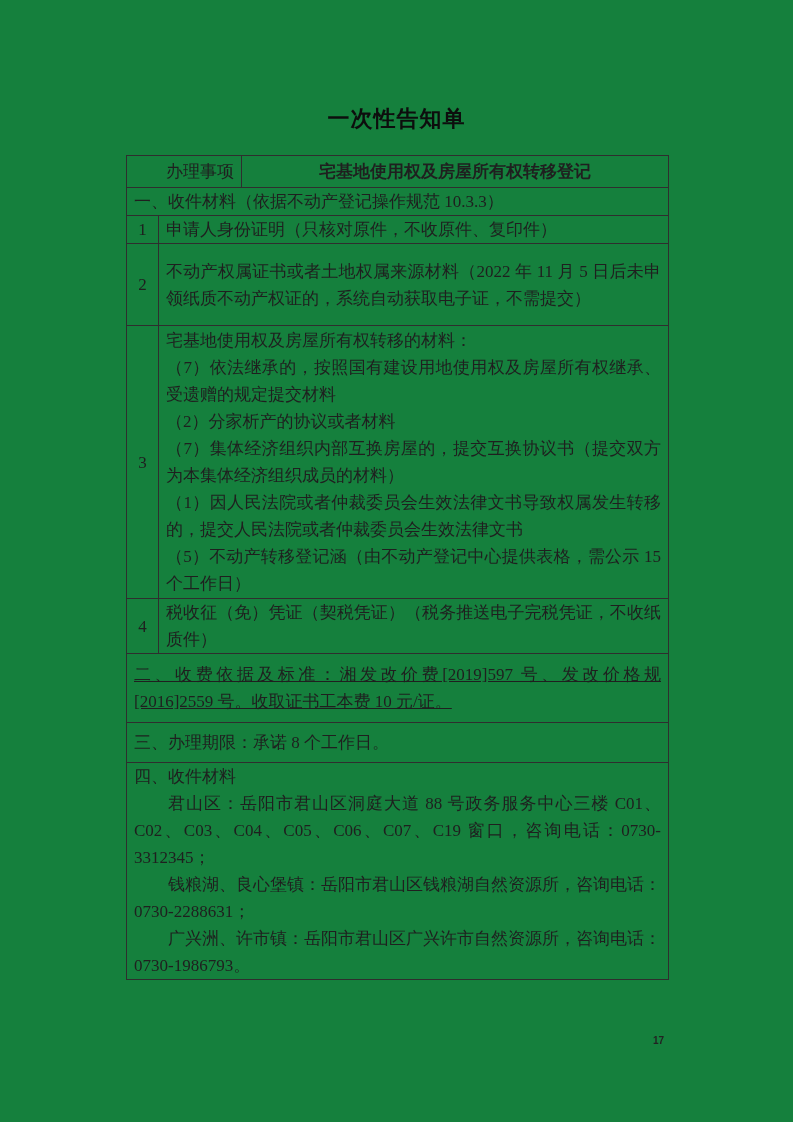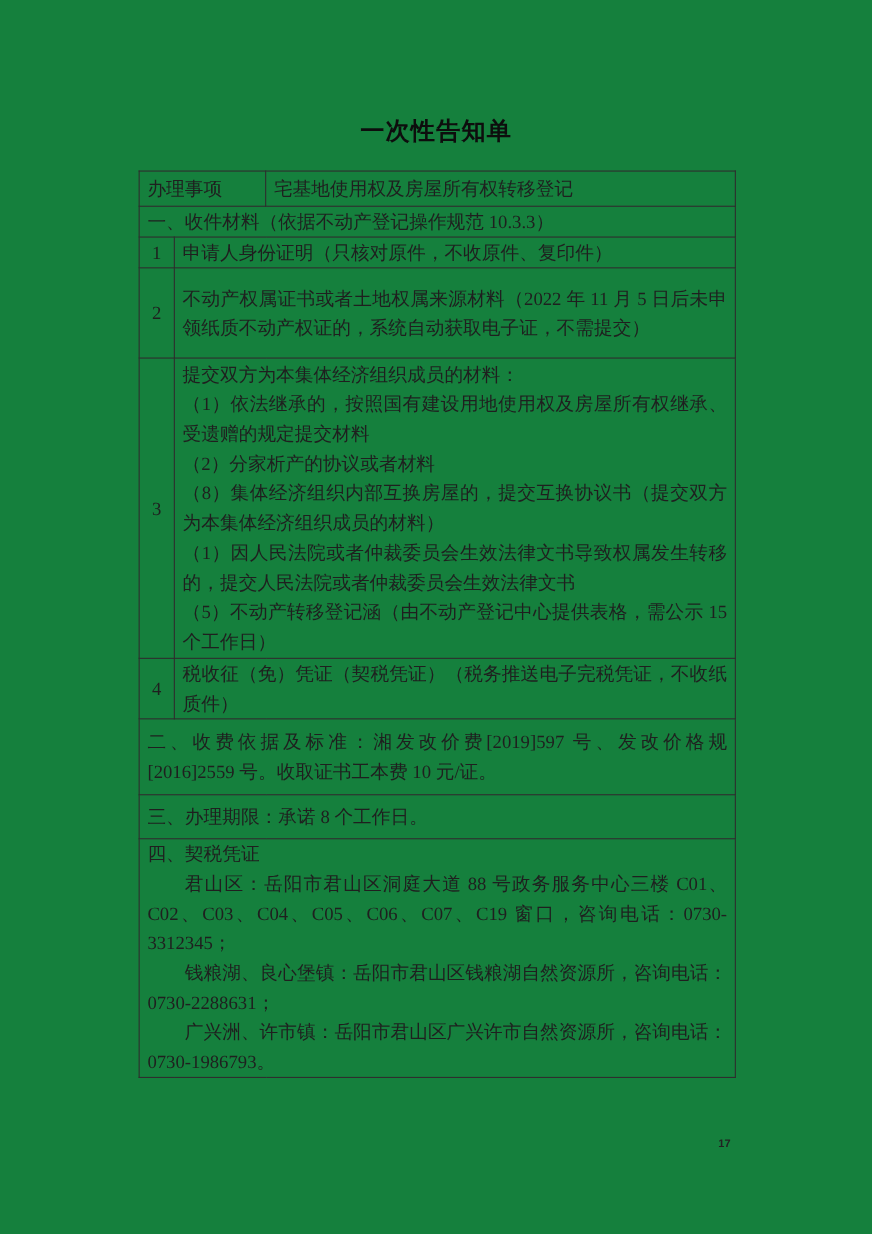--- a/index.html
+++ b/index.html
@@ -45,30 +45,31 @@
     padding: 0 7px;
     overflow: hidden;
     vertical-align: middle;
   }
   .rh32 { height: 32px; }
   .rh30 { height: 30px; }
   .rh28 { height: 28px; }
   .rh82 { height: 82px; }
   .rh273 { height: 273px; }
   .rh55 { height: 55px; }
-  .rh69 { height: 69px; }
+  .rh69 { height: 69px; text-decoration: underline; }
   .rh40 { height: 40px; }
   .rh188 { height: 188px; }
   .label-cell {
-    text-align: left;
+    text-align: right;
     padding: 0 2px;
     white-space: nowrap;
   }
   .value-cell {
-    text-align: left;
+    text-align: center;
+    font-weight: bold;
   }
   .section-heading-cell {
     text-align: left;
     padding: 0 8px;
   }
   .num-cell {
     text-align: center;
     vertical-align: middle;
   }
   .text-cell {
@@ -137,41 +138,41 @@
         <td class="num-cell">1</td>
         <td colspan="2" class="text-cell">申请人身份证明（只核对原件，不收原件、复印件）</td>
       </tr>
       <tr class="rh82">
         <td class="num-cell">2</td>
         <td colspan="2" class="text-cell">不动产权属证书或者土地权属来源材料（2022 年 11 月 5 日后未申领纸质不动产权证的，系统自动获取电子证，不需提交）</td>
       </tr>
       <tr class="rh273">
         <td class="num-cell">3</td>
         <td colspan="2" class="multi-cell">
-          <p class="para">提交双方为本集体经济组织成员的材料：</p>
-          <p class="para">（1）依法继承的，按照国有建设用地使用权及房屋所有权继承、受遗赠的规定提交材料</p>
+          <p class="para">宅基地使用权及房屋所有权转移的材料：</p>
+          <p class="para">（7）依法继承的，按照国有建设用地使用权及房屋所有权继承、受遗赠的规定提交材料</p>
           <p class="para">（2）分家析产的协议或者材料</p>
-          <p class="para">（8）集体经济组织内部互换房屋的，提交互换协议书（提交双方为本集体经济组织成员的材料）</p>
+          <p class="para">（7）集体经济组织内部互换房屋的，提交互换协议书（提交双方为本集体经济组织成员的材料）</p>
           <p class="para">（1）因人民法院或者仲裁委员会生效法律文书导致权属发生转移的，提交人民法院或者仲裁委员会生效法律文书</p>
           <p class="para">（5）不动产转移登记涵（由不动产登记中心提供表格，需公示 15 个工作日）</p>
         </td>
       </tr>
       <tr class="rh55">
         <td class="num-cell">4</td>
         <td colspan="2" class="text-cell">税收征（免）凭证（契税凭证）（税务推送电子完税凭证，不收纸质件）</td>
       </tr>
       <tr class="rh69">
         <td colspan="3" class="sec2-cell">二、收费依据及标准：湘发改价费[2019]597 号、发改价格规[2016]2559 号。收取证书工本费 10 元/证。</td>
       </tr>
       <tr class="rh40">
         <td colspan="3" class="sec3-cell">三、办理期限：承诺 8 个工作日。</td>
       </tr>
       <tr class="rh188">
         <td colspan="3" class="sec4-cell">
-          <p class="para">四、契税凭证</p>
+          <p class="para">四、收件材料</p>
           <p class="para indent">君山区：岳阳市君山区洞庭大道 88 号政务服务中心三楼 C01、C02、C03、C04、C05、C06、C07、C19 窗口，咨询电话：0730-3312345；</p>
           <p class="para indent">钱粮湖、良心堡镇：岳阳市君山区钱粮湖自然资源所，咨询电话：0730-2288631；</p>
           <p class="para indent">广兴洲、许市镇：岳阳市君山区广兴许市自然资源所，咨询电话：0730-1986793。</p>
         </td>
       </tr>
     </tbody>
   </table>
 
   <div class="page-number">17</div>
 

